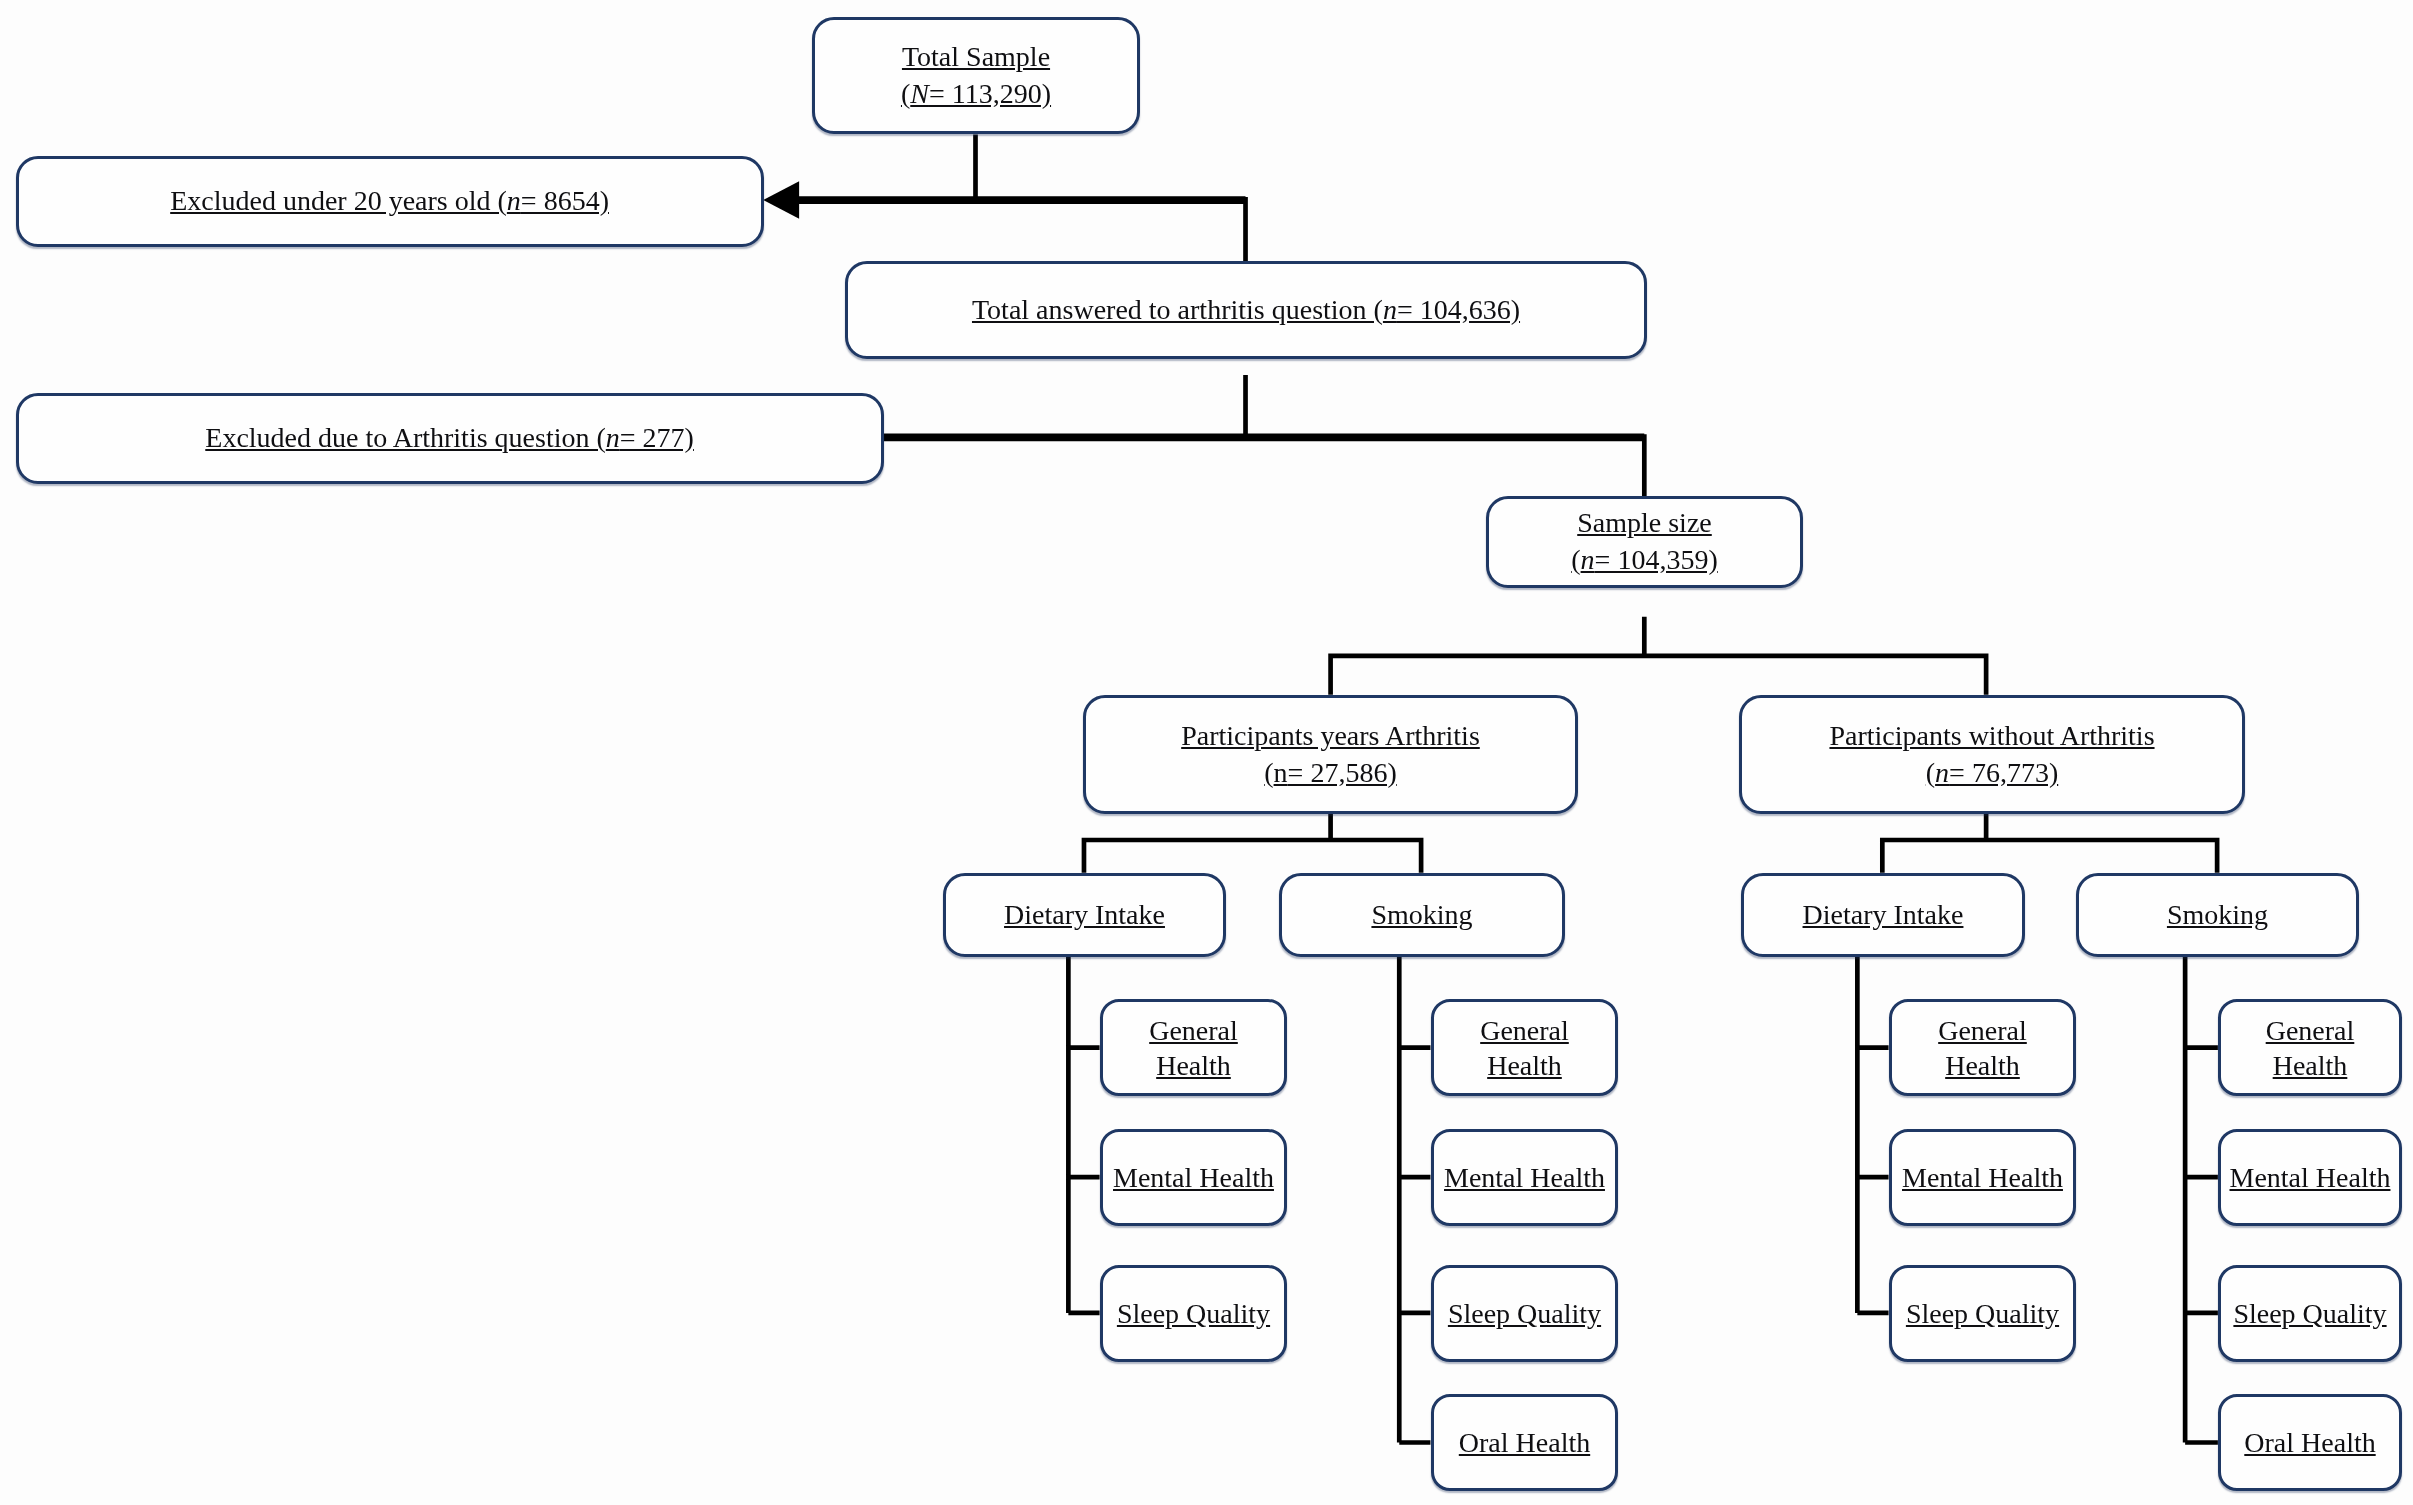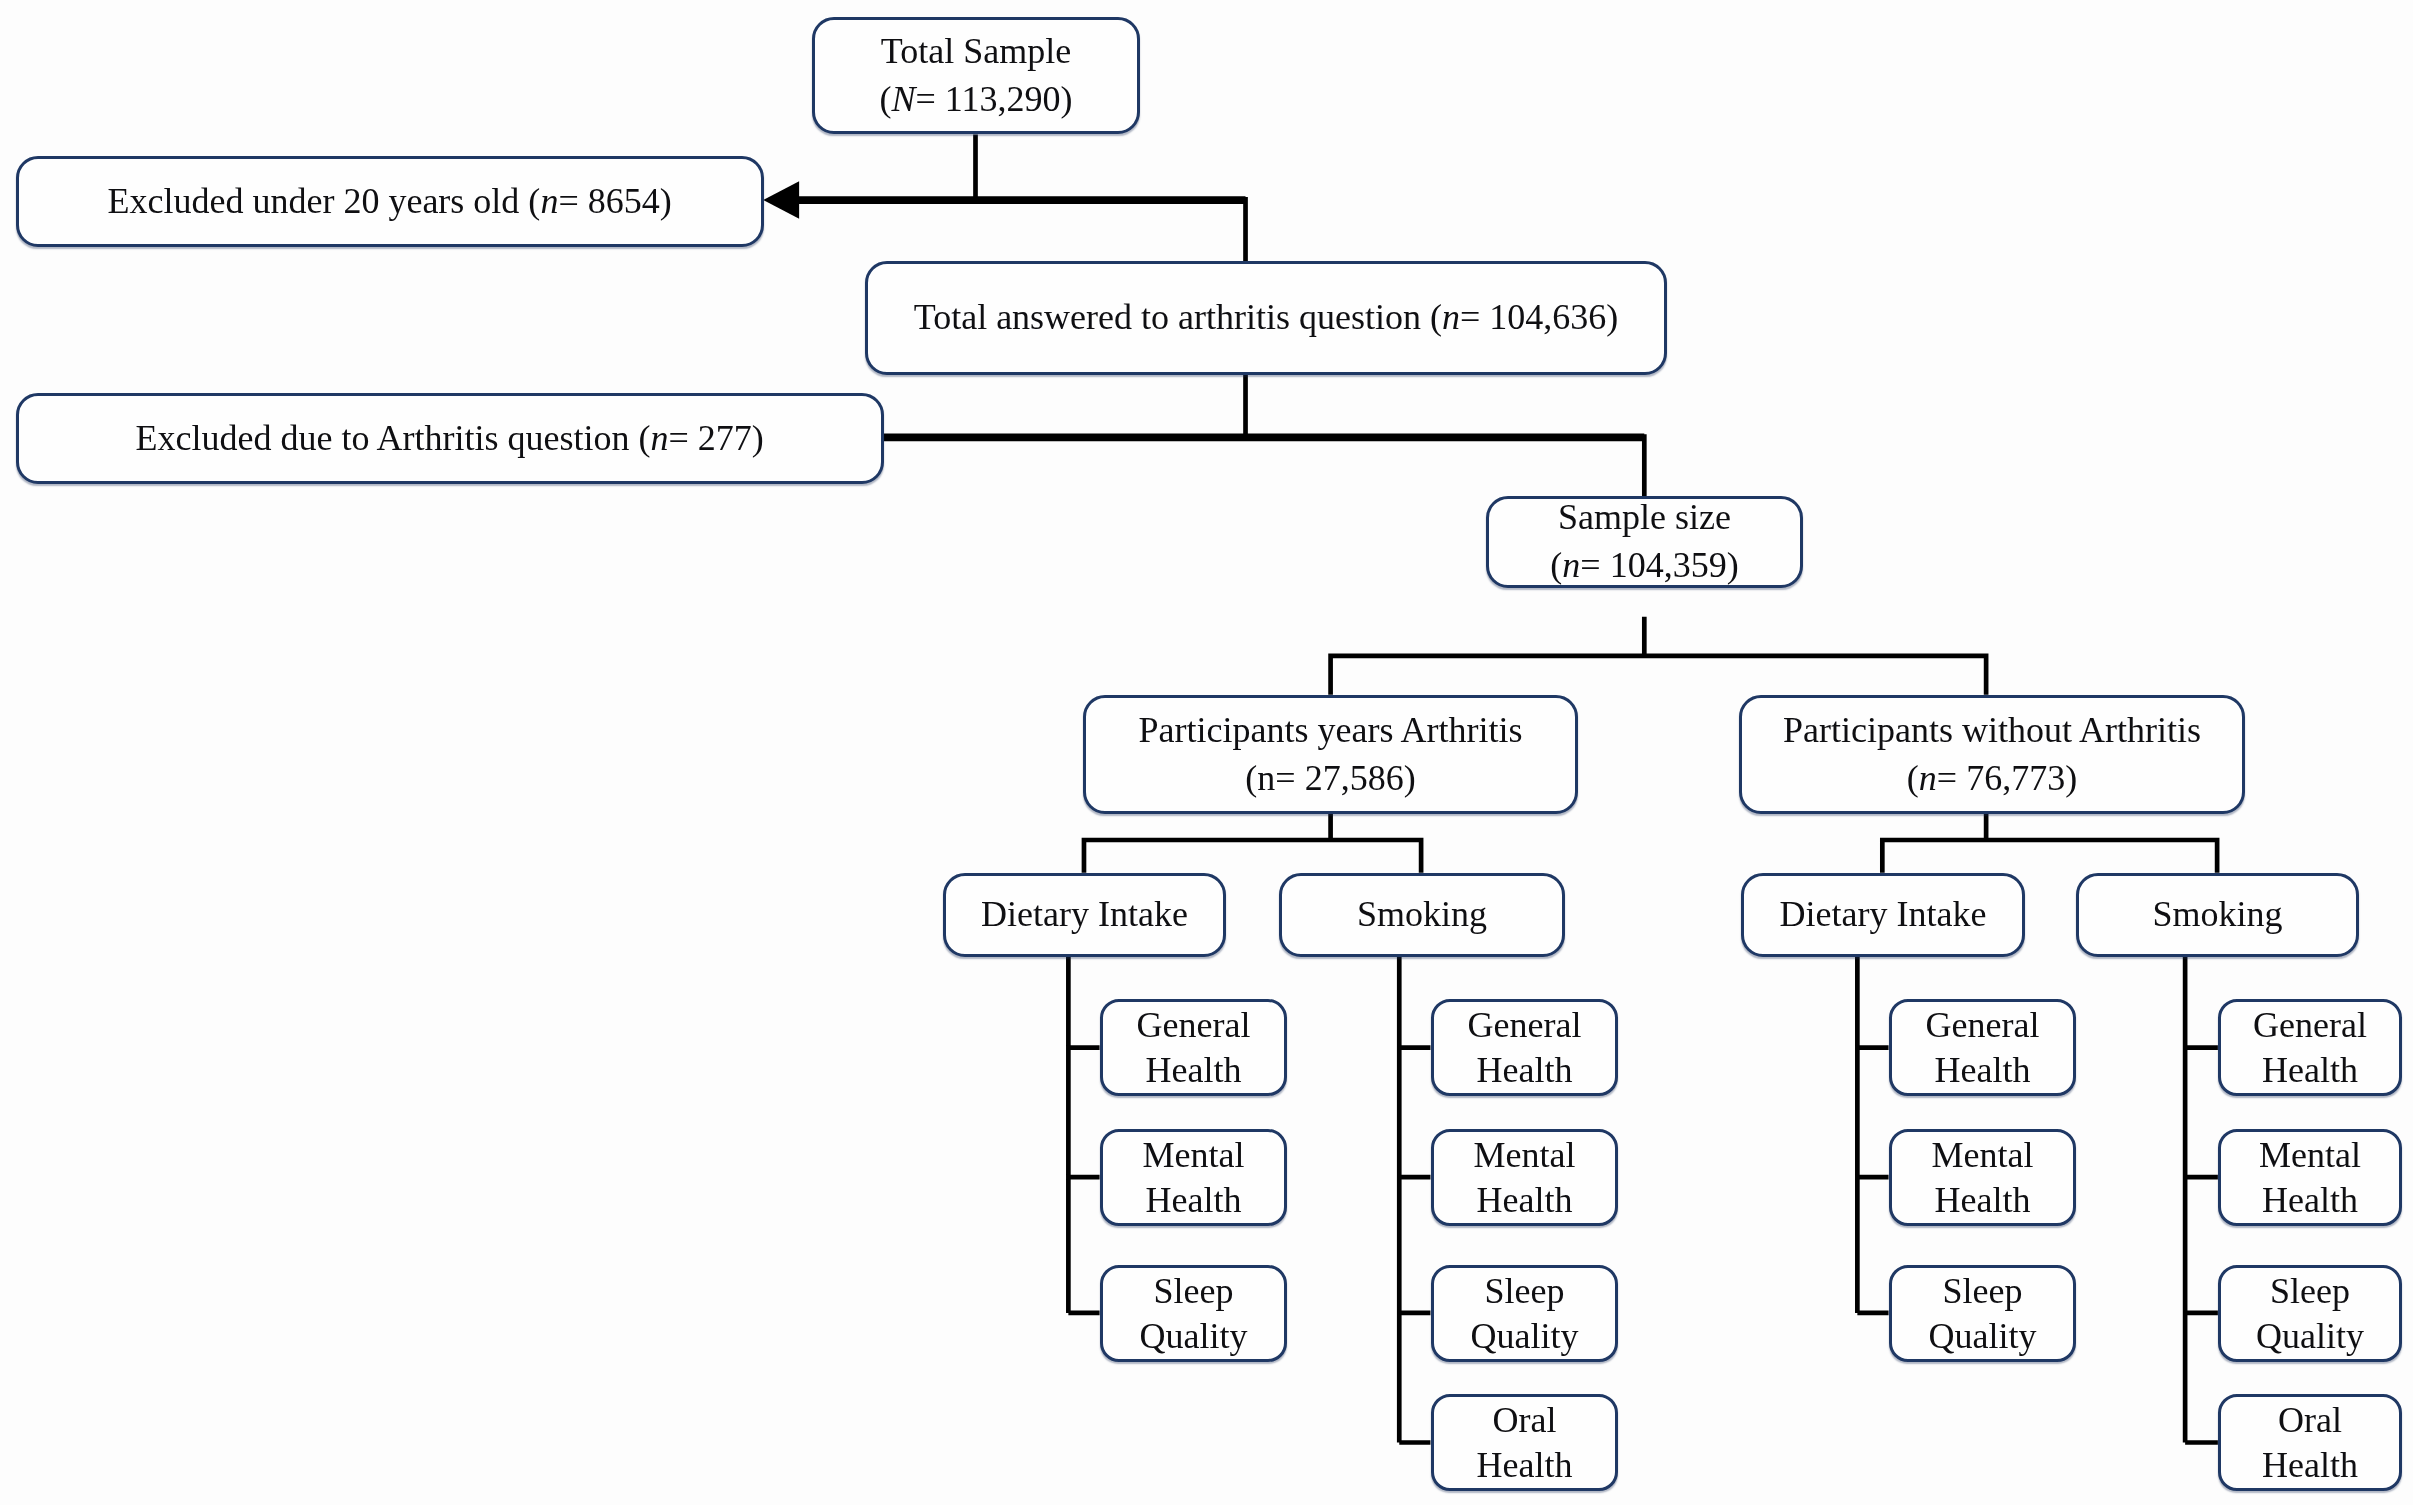--- a/index.html
+++ b/index.html
@@ -16,23 +16,24 @@
     position:absolute;
     box-sizing:border-box;
     border:3.9px solid #1f3864;
     border-radius:22px;
     background:#fefefe;
     display:flex;
     flex-direction:column;
     align-items:center;
     justify-content:center;
     text-align:center;
-    font-size:36px;
+    font-size:28px;
     line-height:1.32;
     box-shadow:0 2.3px 1.6px -0.8px rgba(32,50,88,.35);
+    text-decoration:underline;
   }
   .box .line{white-space:nowrap;}
   .box.child{border-width:3.1px;border-radius:19px;padding:0 6.2px;line-height:1.25;}
   .nvar{font-style:italic;}
   .upright-n .nvar{font-style:normal;}
 </style>
 </head>
 <body>
 
 <div class="canvas">
@@ -82,21 +83,21 @@
 
   <div class="box" style="left:812px;top:17px;width:328px;height:117px">
     <div class="line"><span>Total Sample</span></div>
     <div class="line"><span>(</span><span class="nvar">N</span><span>= 113,290)</span></div>
   </div>
 
   <div class="box" style="left:15.6px;top:156px;width:748px;height:91px">
     <div class="line"><span>Excluded under 20 years old (</span><span class="nvar">n</span><span>= 8654)</span></div>
   </div>
 
-  <div class="box" style="left:865px;top:261px;width:802px;height:114px">
+  <div class="box" style="left:845px;top:261px;width:802px;height:98px">
     <div class="line"><span>Total answered to arthritis question (</span><span class="nvar">n</span><span>= 104,636)</span></div>
   </div>
 
   <div class="box" style="left:15.6px;top:393px;width:868px;height:91px">
     <div class="line"><span>Excluded due to Arthritis question (</span><span class="nvar">n</span><span>= 277)</span></div>
   </div>
 
   <div class="box" style="left:1486px;top:496px;width:317px;height:92px">
     <div class="line"><span>Sample size</span></div>
     <div class="line"><span>(</span><span class="nvar">n</span><span>= 104,359)</span></div>

